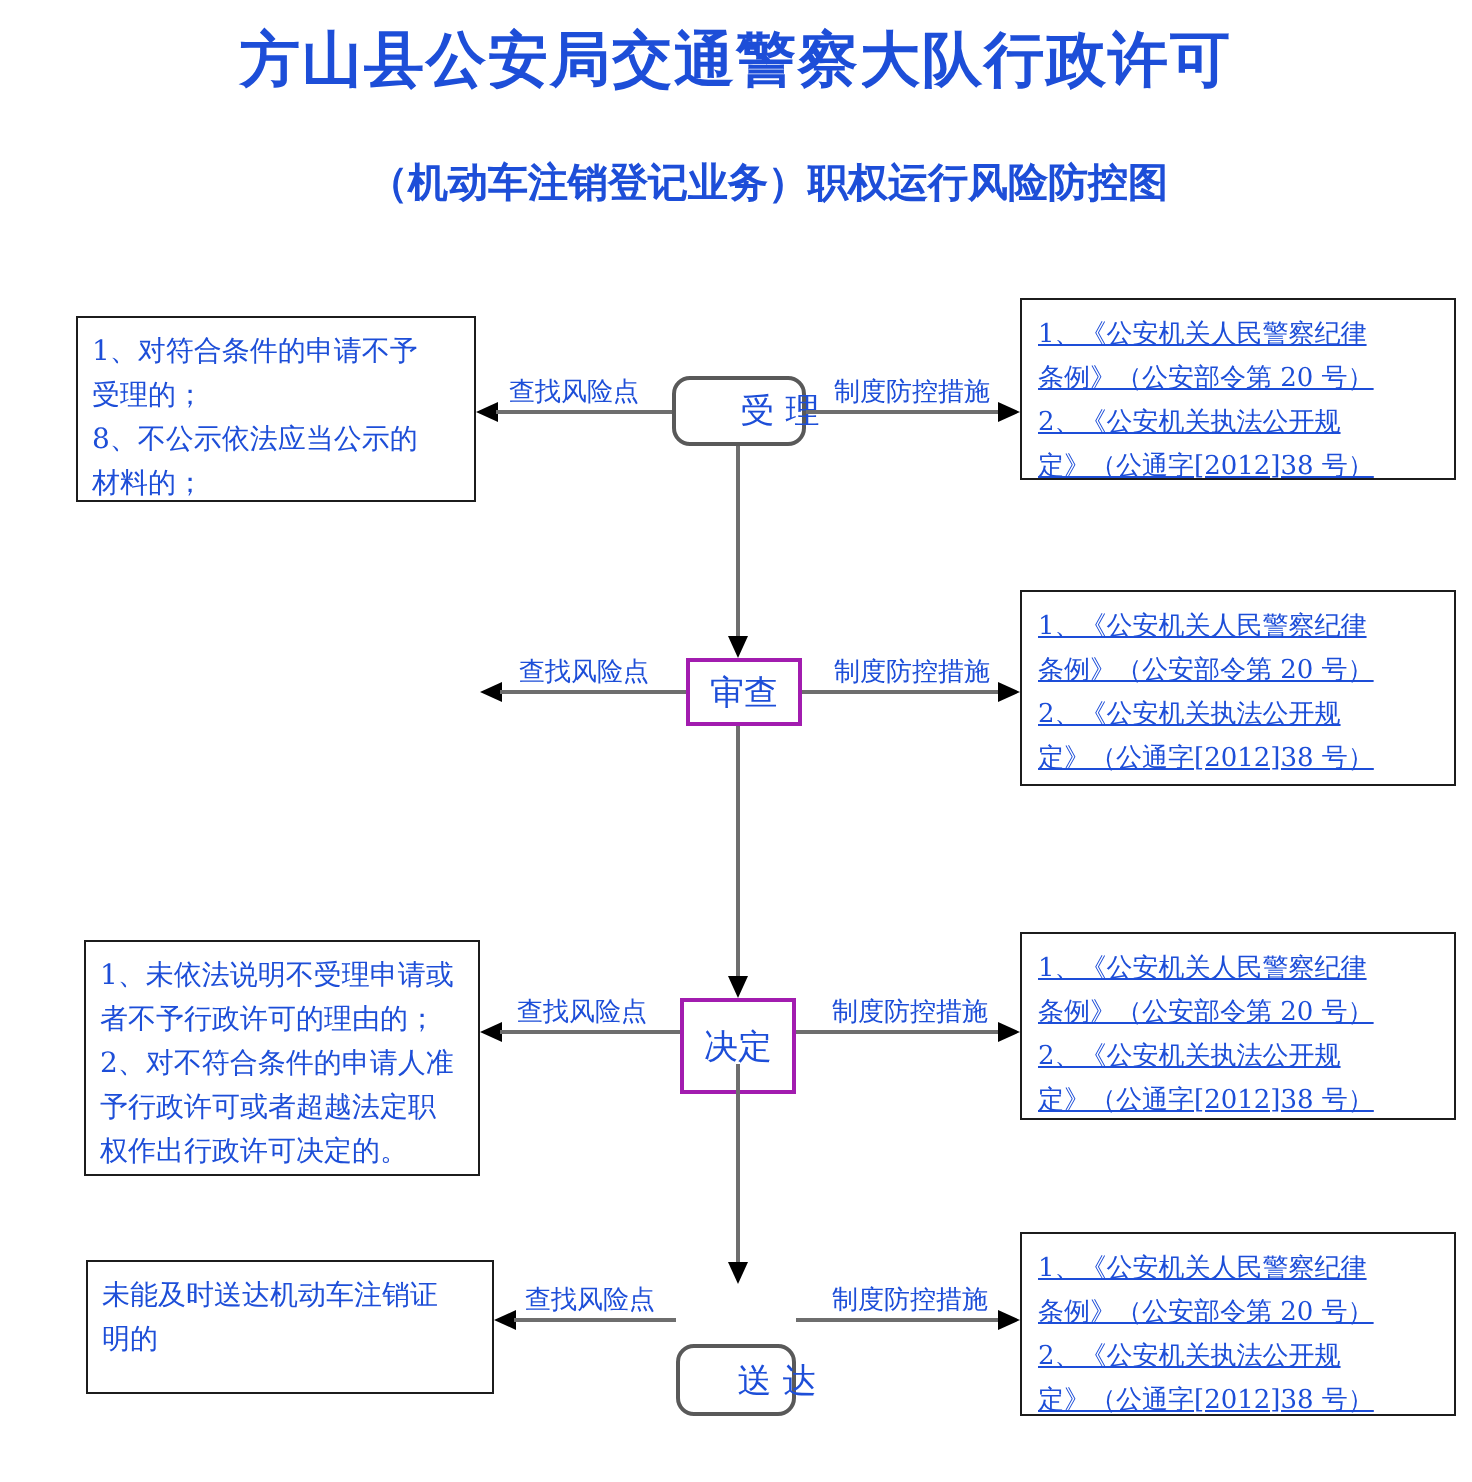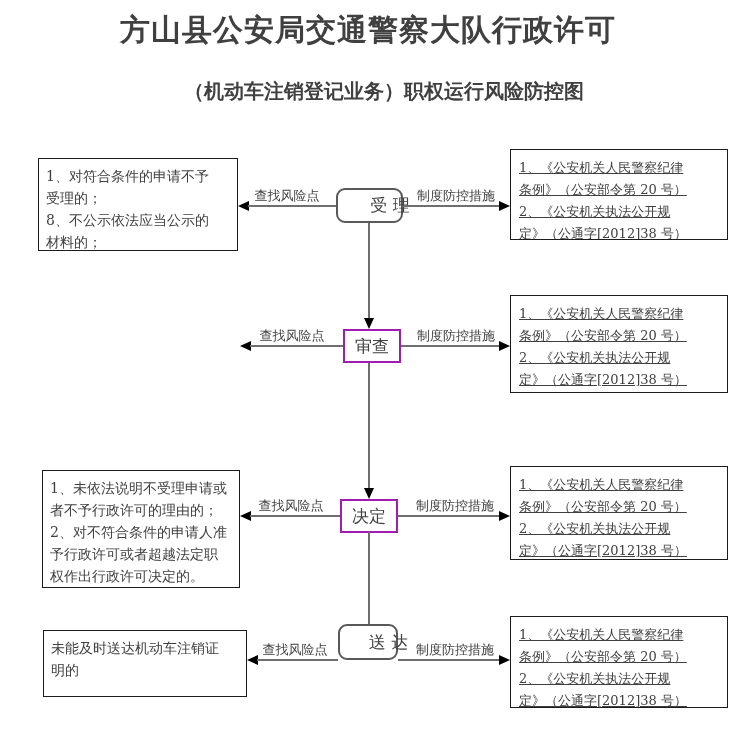--- a/index.html
+++ b/index.html
@@ -1,18 +1,18 @@
 <!DOCTYPE html>
 <html><head>
 <meta charset="utf-8">
 <style>
   html,body{margin:0;padding:0;background:#fff;}
   .canvas{
     position:relative;width:736px;height:741px;background:#ffffff;
-    font-family:"DejaVu Serif","Liberation Serif",serif;color:#404040;
+    font-family:"DejaVu Serif","Liberation Serif",serif;color:#1d4ed8;
     overflow:hidden;
   }
   .page-title{
     position:absolute;left:0;top:10px;width:736px;text-align:center;
     font-size:30px;font-weight:bold;letter-spacing:1px;margin:0;
   }
   .page-subtitle{
     position:absolute;left:0;top:62px;width:736px;text-align:center;
     font-size:20px;font-weight:bold;margin:16px;
   }
@@ -88,40 +88,40 @@
   <span class="alabel" style="left:456px;top:327px;">制度防控措施</span>
 
   <div class="vline" style="left:368px;top:363px;height:126px;"></div>
   <div class="ah-down" style="left:364px;top:488px;"></div>
 
   <div class="risk-box" style="left:42px;top:470px;width:198px;height:118px;">1、未依法说明不受理申请或
 者不予行政许可的理由的；
 2、对不符合条件的申请人准
 予行政许可或者超越法定职
 权作出行政许可决定的。</div>
-  <div class="step-box step-square" style="left:340px;top:499px;width:58px;height:34px;">决定</div>
+  <div class="step-box step-square" style="left:340px;top:499px;width:58px;height:48px;">决定</div>
   <div class="measure-box" style="left:510px;top:466px;width:218px;height:94px;">1、《公安机关人民警察纪律
 条例》（公安部令第 20 号）
 2、《公安机关执法公开规
 定》（公通字[2012]38 号）</div>
 
   <div class="ah-left" style="left:240px;top:511px;"></div>
   <div class="hline" style="left:250px;top:515px;width:90px;"></div>
   <span class="alabel" style="left:291px;top:497px;">查找风险点</span>
 
   <div class="hline" style="left:398px;top:515px;width:102px;"></div>
   <div class="ah-right" style="left:499px;top:511px;"></div>
   <span class="alabel" style="left:455px;top:497px;">制度防控措施</span>
 
   <div class="vline" style="left:368px;top:532px;height:100px;"></div>
   <div class="ah-down" style="left:364px;top:631px;"></div>
 
   <div class="risk-box" style="left:43px;top:630px;width:204px;height:67px;">未能及时送达机动车注销证
 明的</div>
-  <div class="step-box step-rounded" style="left:338px;top:624px;width:60px;height:36px;">送 达</div>
+  <div class="step-box step-rounded" style="left:338px;top:672px;width:60px;height:36px;">送 达</div>
   <div class="measure-box" style="left:510px;top:616px;width:218px;height:92px;">1、《公安机关人民警察纪律
 条例》（公安部令第 20 号）
 2、《公安机关执法公开规
 定》（公通字[2012]38 号）</div>
 
   <div class="ah-left" style="left:247px;top:655px;"></div>
   <div class="hline" style="left:257px;top:659px;width:81px;"></div>
   <span class="alabel" style="left:295px;top:641px;">查找风险点</span>
 
   <div class="hline" style="left:398px;top:659px;width:102px;"></div>

